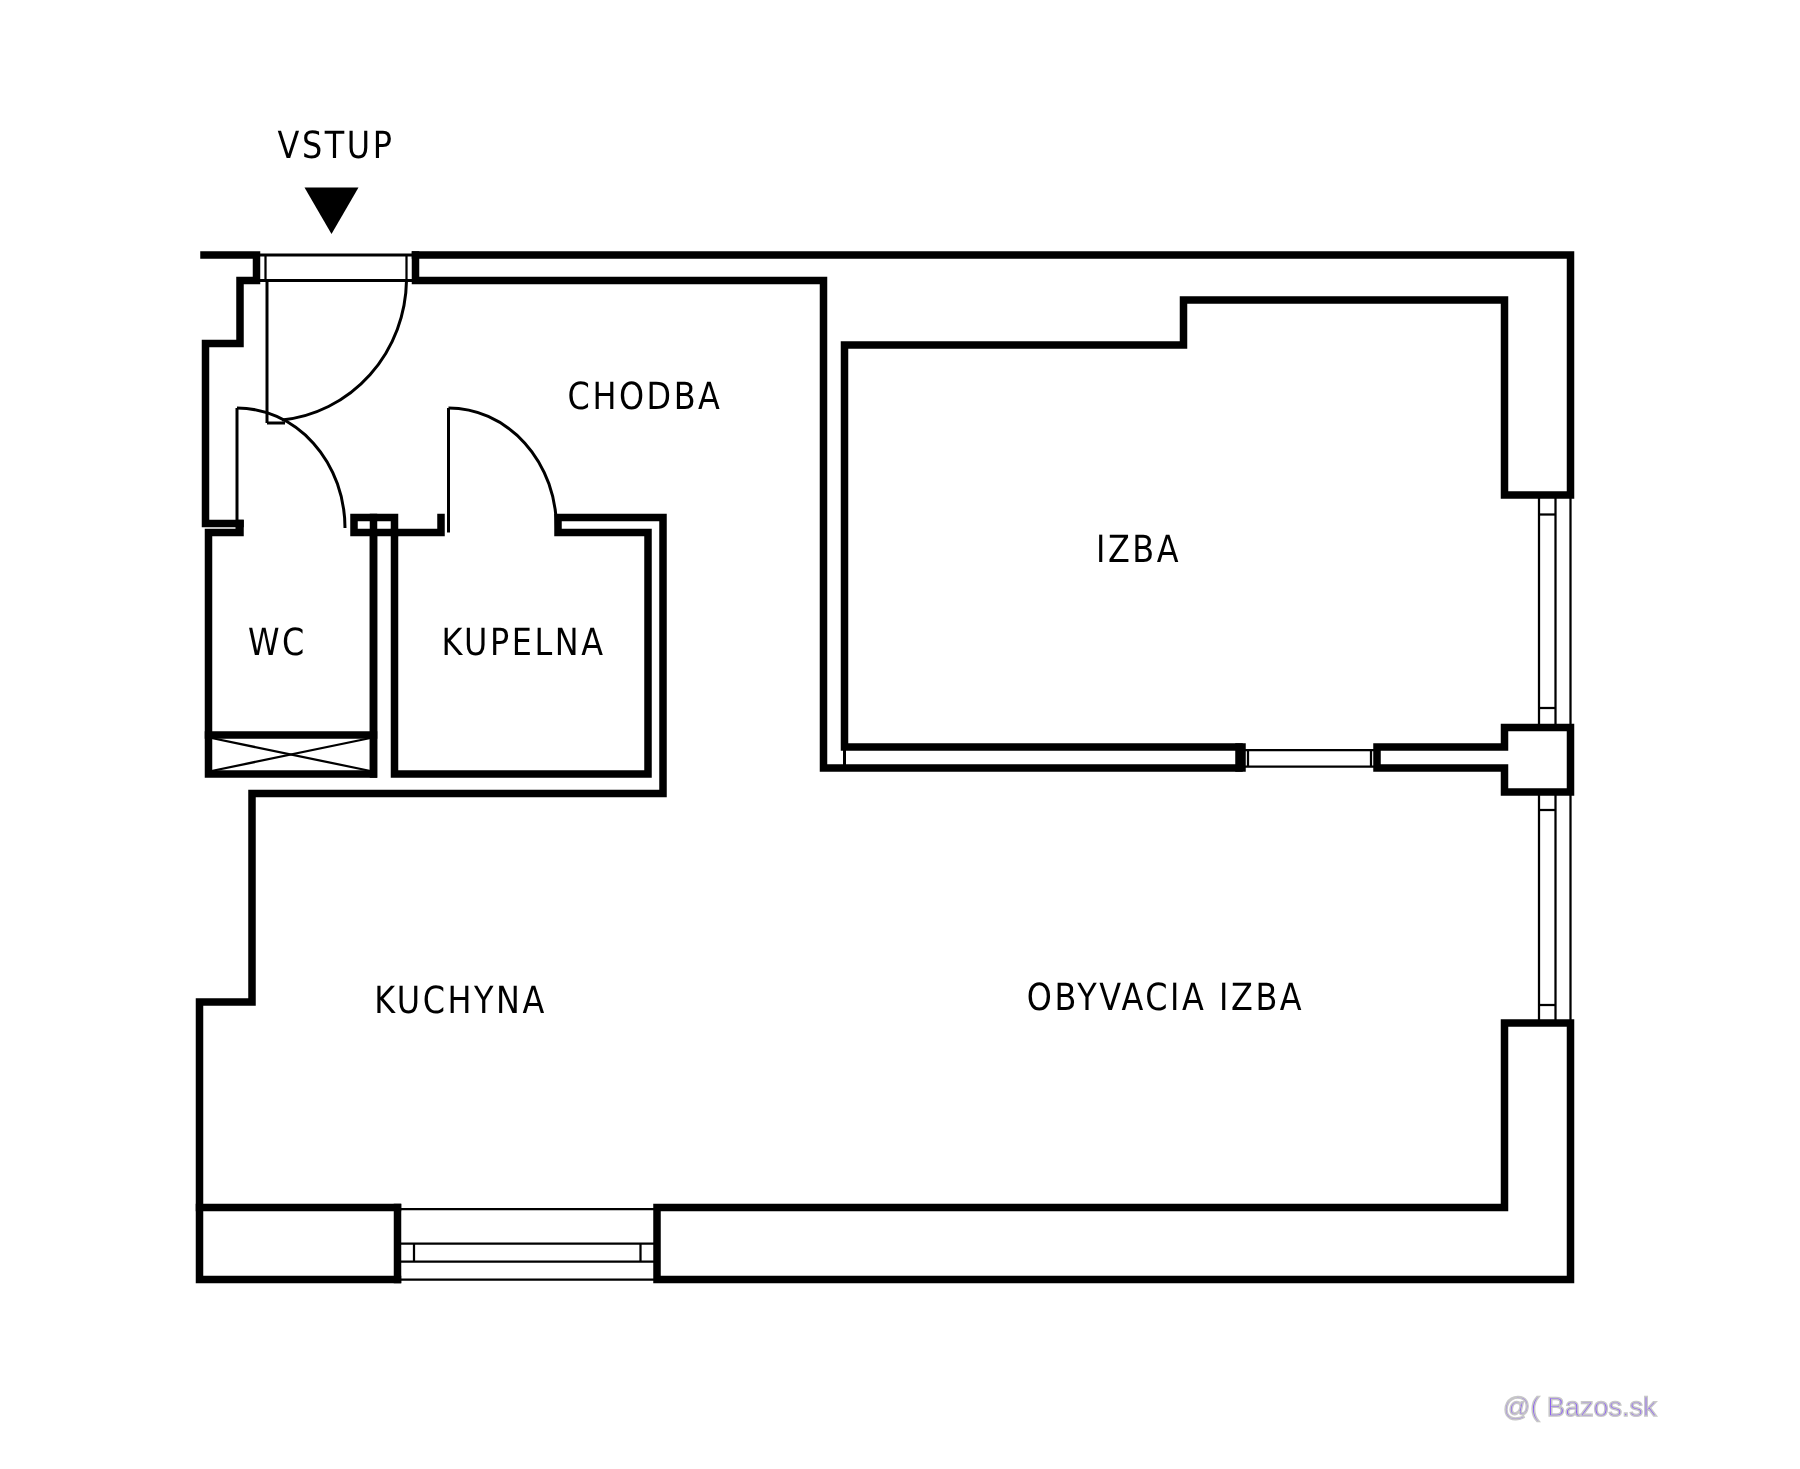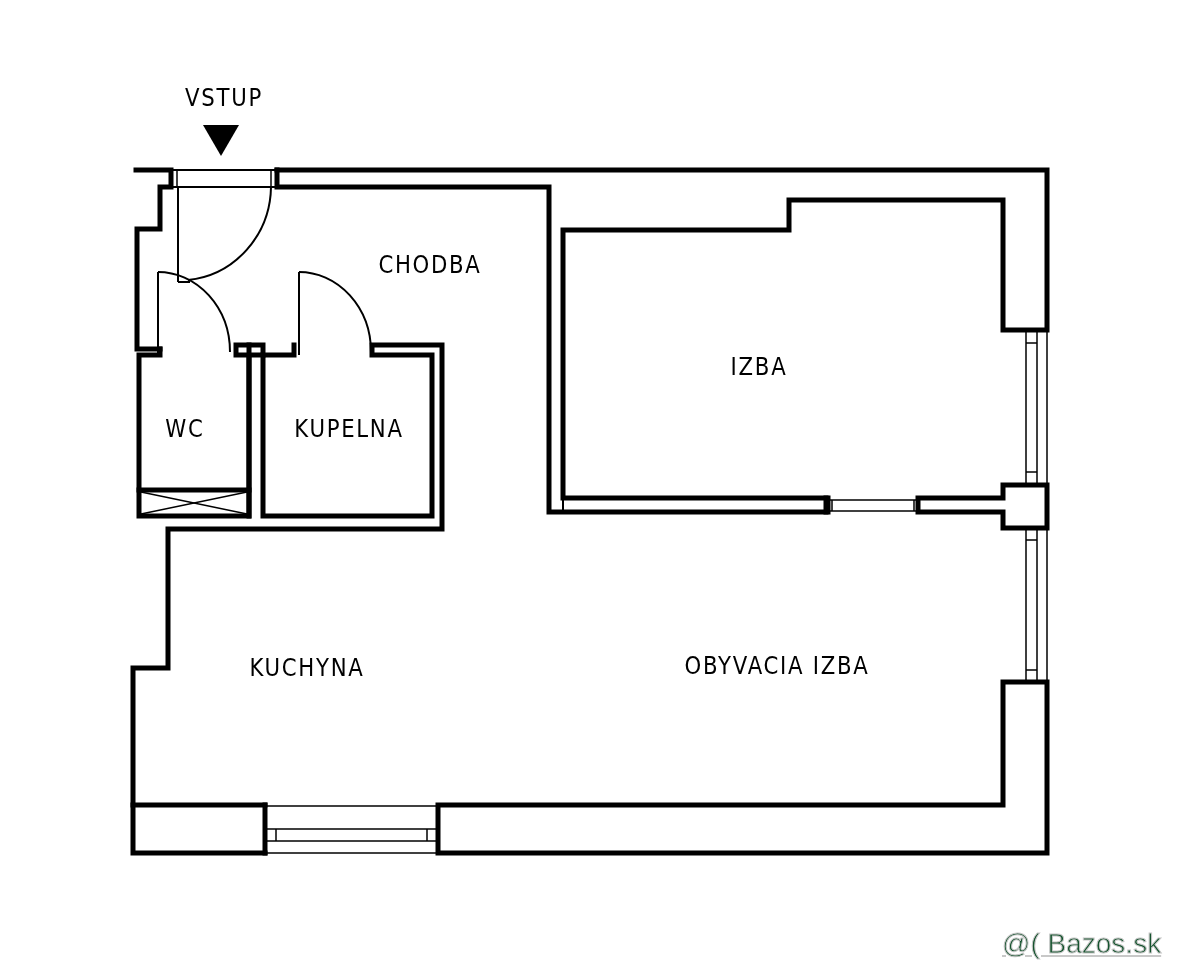--- a/index.html
+++ b/index.html
@@ -14,25 +14,24 @@
     font-size: 25px;
     letter-spacing: 2px;
     color: #000;
     white-space: nowrap;
     transform: translate(-50%, -50%) scaleX(0.85);
   }
   .watermark {
     position: absolute;
     left: 1002px; top: 928px;
     font-family: "Liberation Sans", sans-serif;
-    font-size: 28px;
-    color: #14532d;
+    font-size: 18px;
+    color: #8b5cf6;
     -webkit-text-stroke: 1px #c8c8c8;
     white-space: nowrap;
-    text-decoration: underline;
   }
 </style>
 </head>
 <body>
 
 <svg width="1200" height="979" viewBox="0 0 1200 979">
 
   <polygon points="203,125 239,125 221,156" fill="#000"></polygon>
 
   <polyline class="wall" points="136,170 171,170 171,187 160,187 160,229 137,229 137,349 160,349"></polyline>

